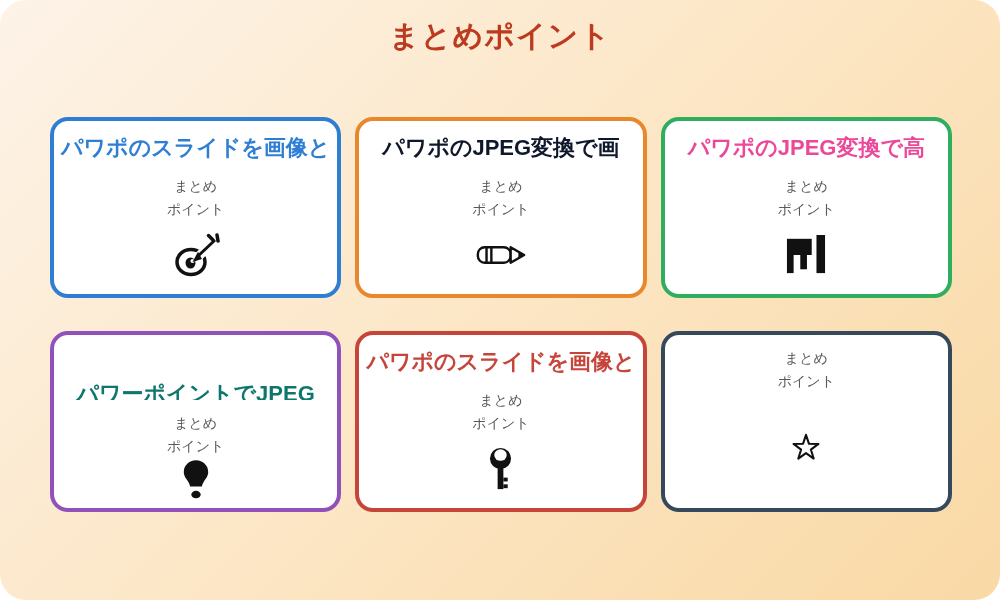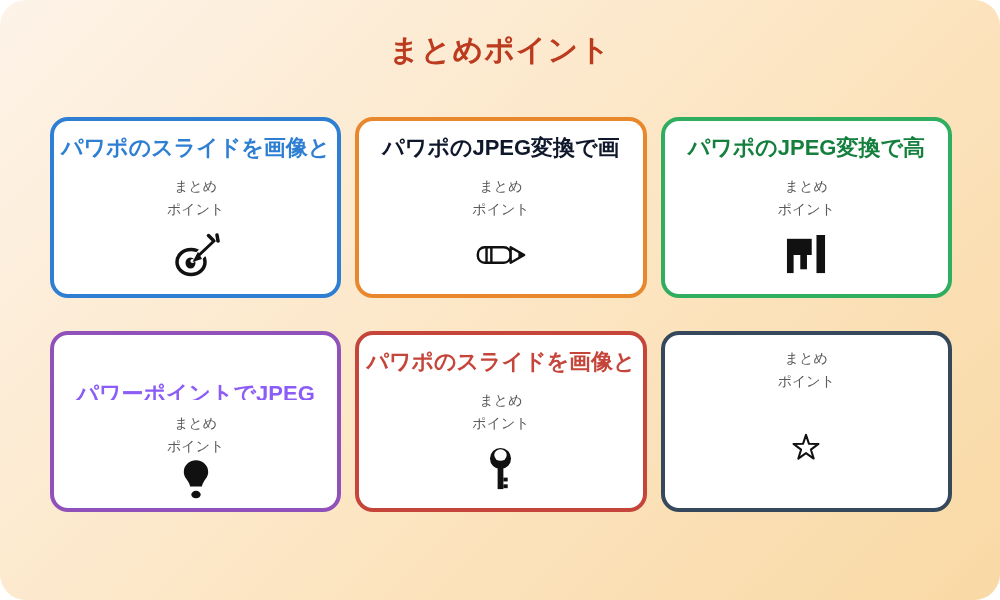--- a/index.html
+++ b/index.html
@@ -5,21 +5,21 @@
   html,body{margin:0;padding:0;background:#ffffff;}
   body{font-family:"Liberation Sans","DejaVu Sans",sans-serif;}
   .canvas{
     position:relative;
     width:1000px;height:600px;
     border-radius:26px;
     overflow:hidden;
   }
   .page-title{
     margin:0;
-    padding-top:30px;
+    padding-top:16px;
     text-align:center;
     font-size:30px;
     font-weight:bold;
     letter-spacing:1px;
   }
   .grid{
     position:absolute;
     left:50px;top:117px;width:902px;
     display:grid;
     grid-template-columns:repeat(3,1fr);
@@ -109,39 +109,39 @@
           <rect x="4" y="5" width="34" height="16" rx="7" fill="#fff" stroke="#111" stroke-width="2.5"></rect>
           <line x1="13" y1="5.5" x2="13" y2="20.5" stroke="#111" stroke-width="2.5"></line>
           <line x1="18" y1="5.5" x2="18" y2="20.5" stroke="#111" stroke-width="2.5"></line>
           <path d="M38 5 L52 13 L38 21 Z" fill="#fff" stroke="#111" stroke-width="2.5" stroke-linejoin="round"></path>
           <path d="M46 9.5 L52 13 L46 16.5 Z" fill="#111"></path>
         </svg>
       </div>
     </div>
 
     <div class="card" style="border-color: rgb(47, 174, 95);">
-      <div class="card-title" style="color: #15803d;">
+      <div class="card-title" style="color: #ec4899;">
           <span>パワポのJPEG変換で高</span>
         </div>
       <div class="card-body">
         <div style="color: rgb(89, 89, 89);">まとめ</div>
         <div style="color: rgb(89, 89, 89);">ポイント</div>
       </div>
       <div class="icon-wrap">
         <svg width="42" height="40" viewBox="0 0 44 42">
           <rect x="2" y="4" width="26" height="17" fill="#111"></rect>
           <rect x="2" y="21" width="7" height="19" fill="#111"></rect>
           <rect x="16" y="21" width="7" height="15" fill="#111"></rect>
           <rect x="33" y="0" width="9" height="40" fill="#111"></rect>
         </svg>
       </div>
     </div>
 
     <div class="card" style="border-color: rgb(144, 82, 186);">
-      <div class="card-title" style="color: #8b5cf6; margin-top: 44px;">
+      <div class="card-title" style="color: #0f766e; margin-top: 44px;">
           <span>パワーポイントでJPEG</span>
         </div>
       <div class="card-body">
         <div style="color: rgb(89, 89, 89);">まとめ</div>
         <div style="color: rgb(89, 89, 89);">ポイント</div>
       </div>
       <div class="icon-wrap">
         <svg width="30" height="44" viewBox="0 0 32 46">
           <path d="M16 2 C23.5 2 29 7.5 29 14.5 C29 19 26.5 21.5 24.5 24.5 C23.3 26.3 22.6 28 22.3 30 L9.7 30 C9.4 28 8.7 26.3 7.5 24.5 C5.5 21.5 3 19 3 14.5 C3 7.5 8.5 2 16 2 Z" fill="#111"></path>
           <ellipse cx="16" cy="38.5" rx="5" ry="4" fill="#111"></ellipse>

